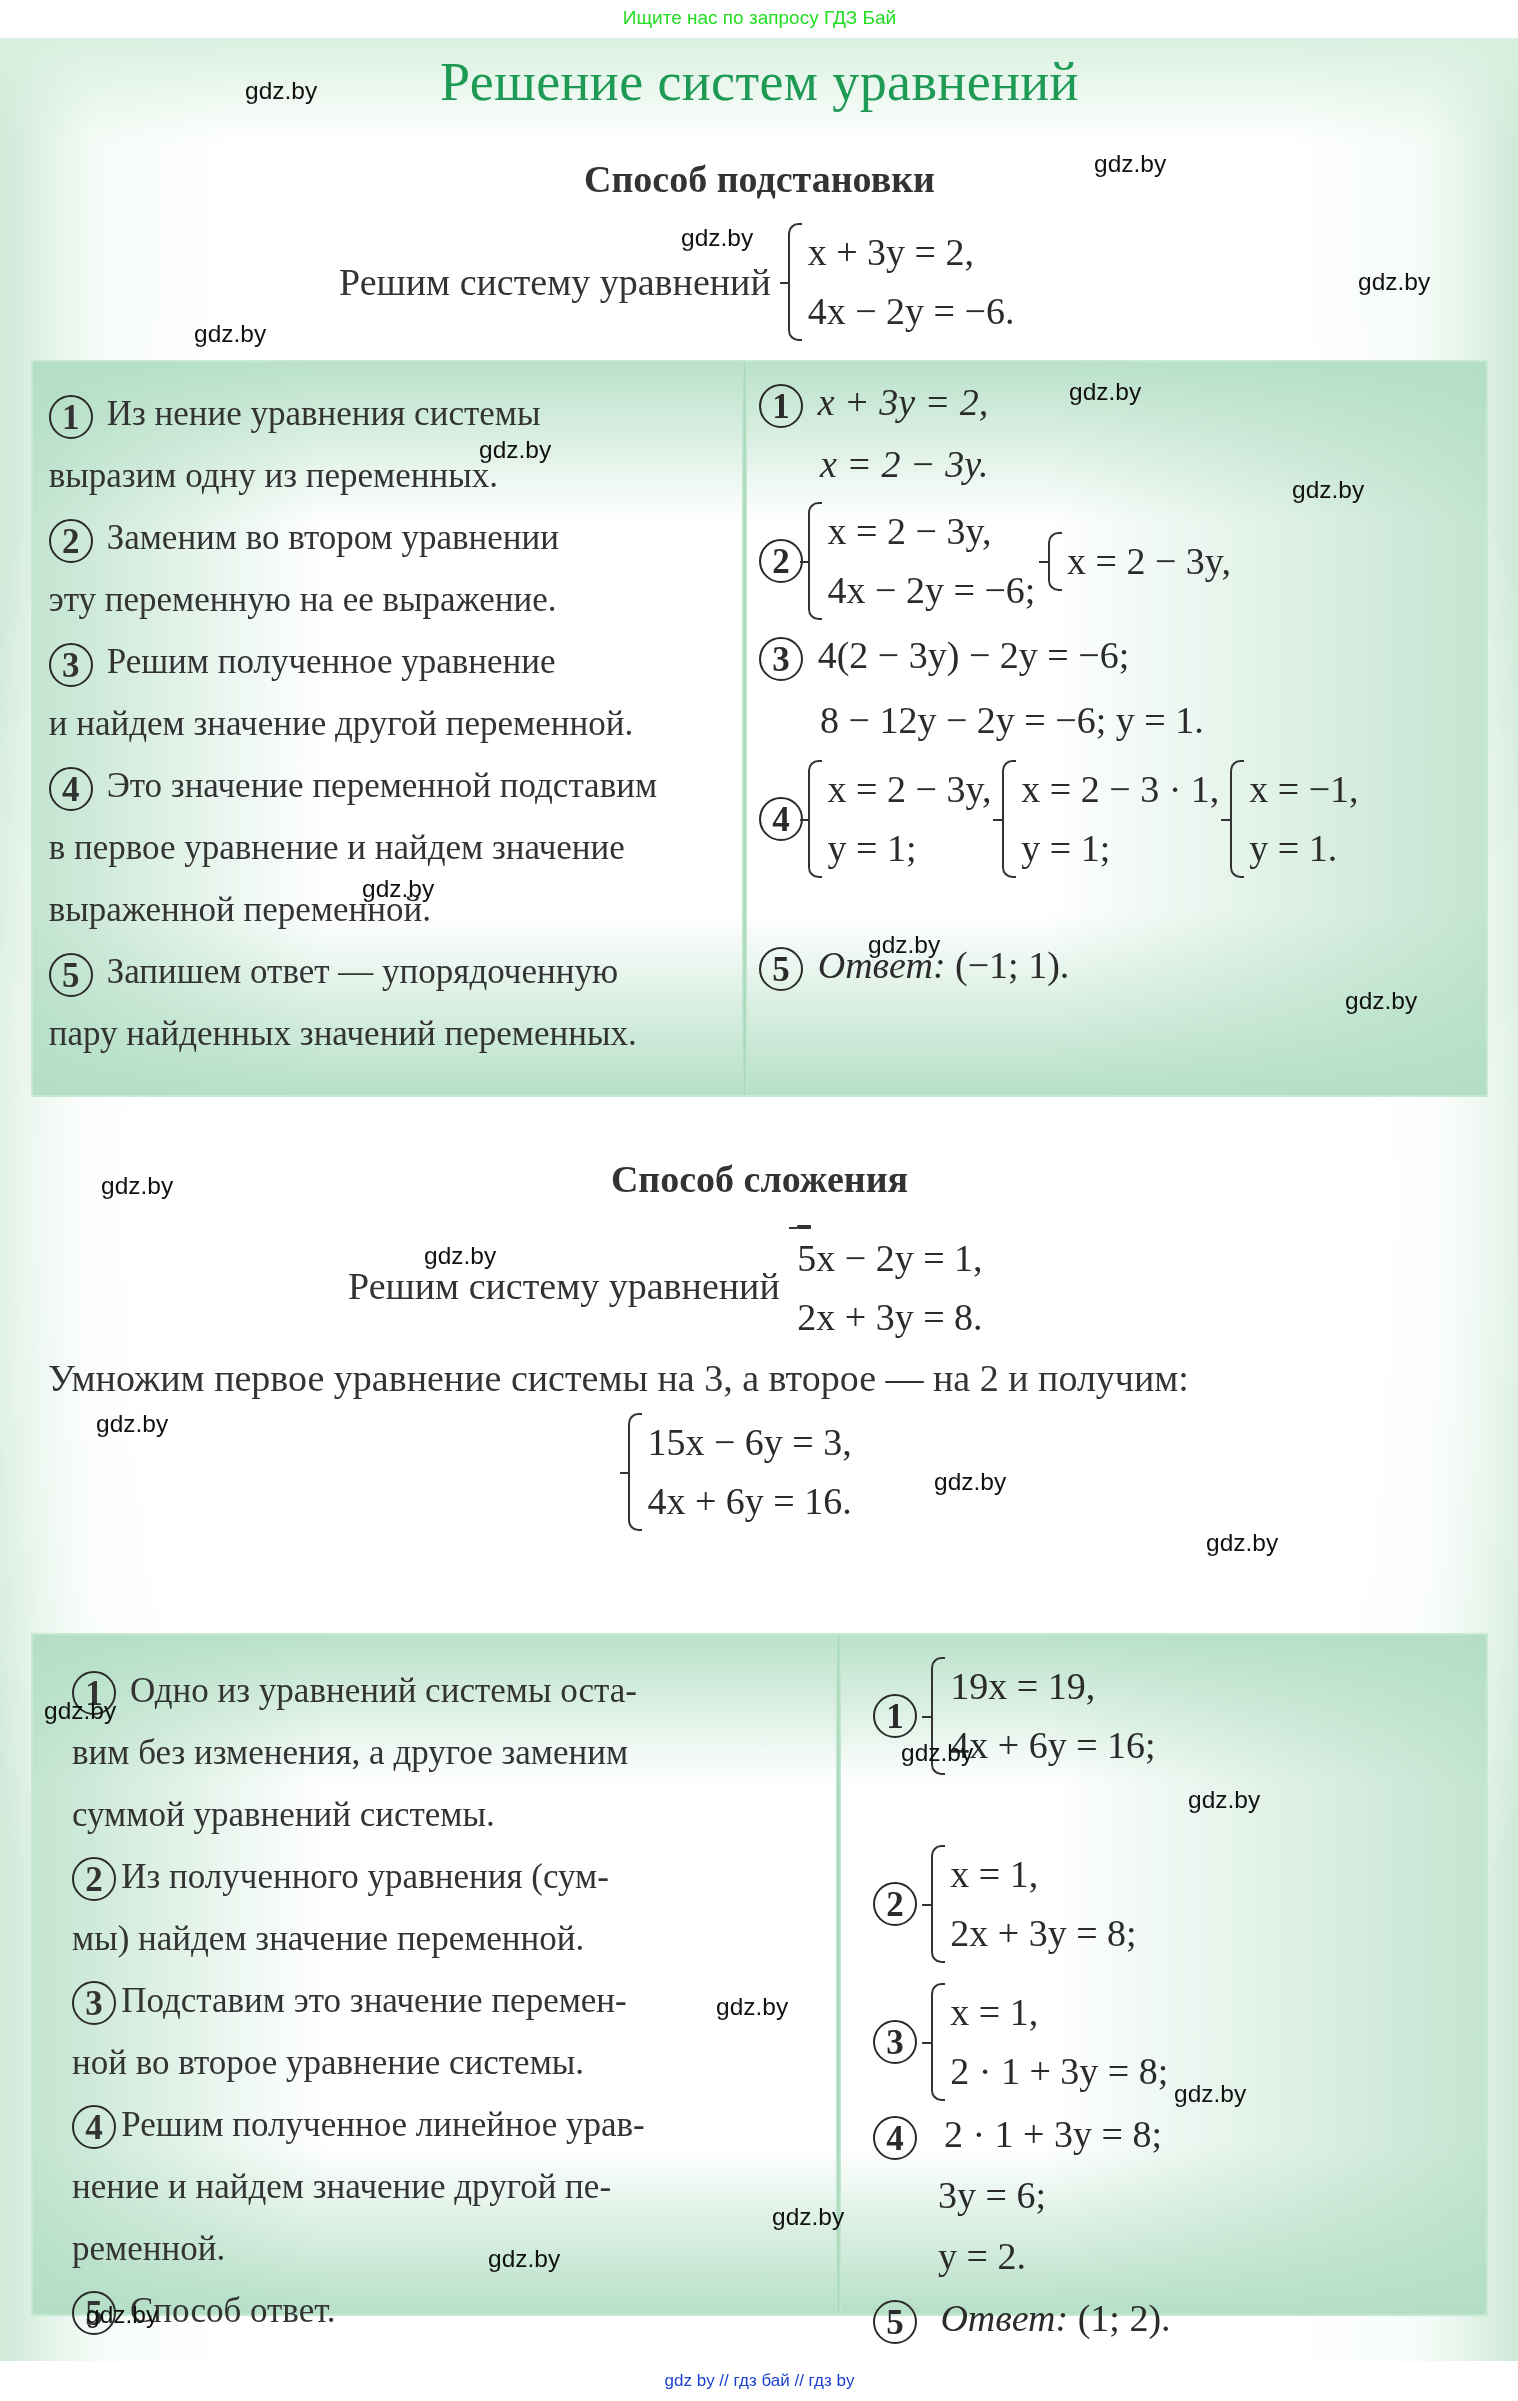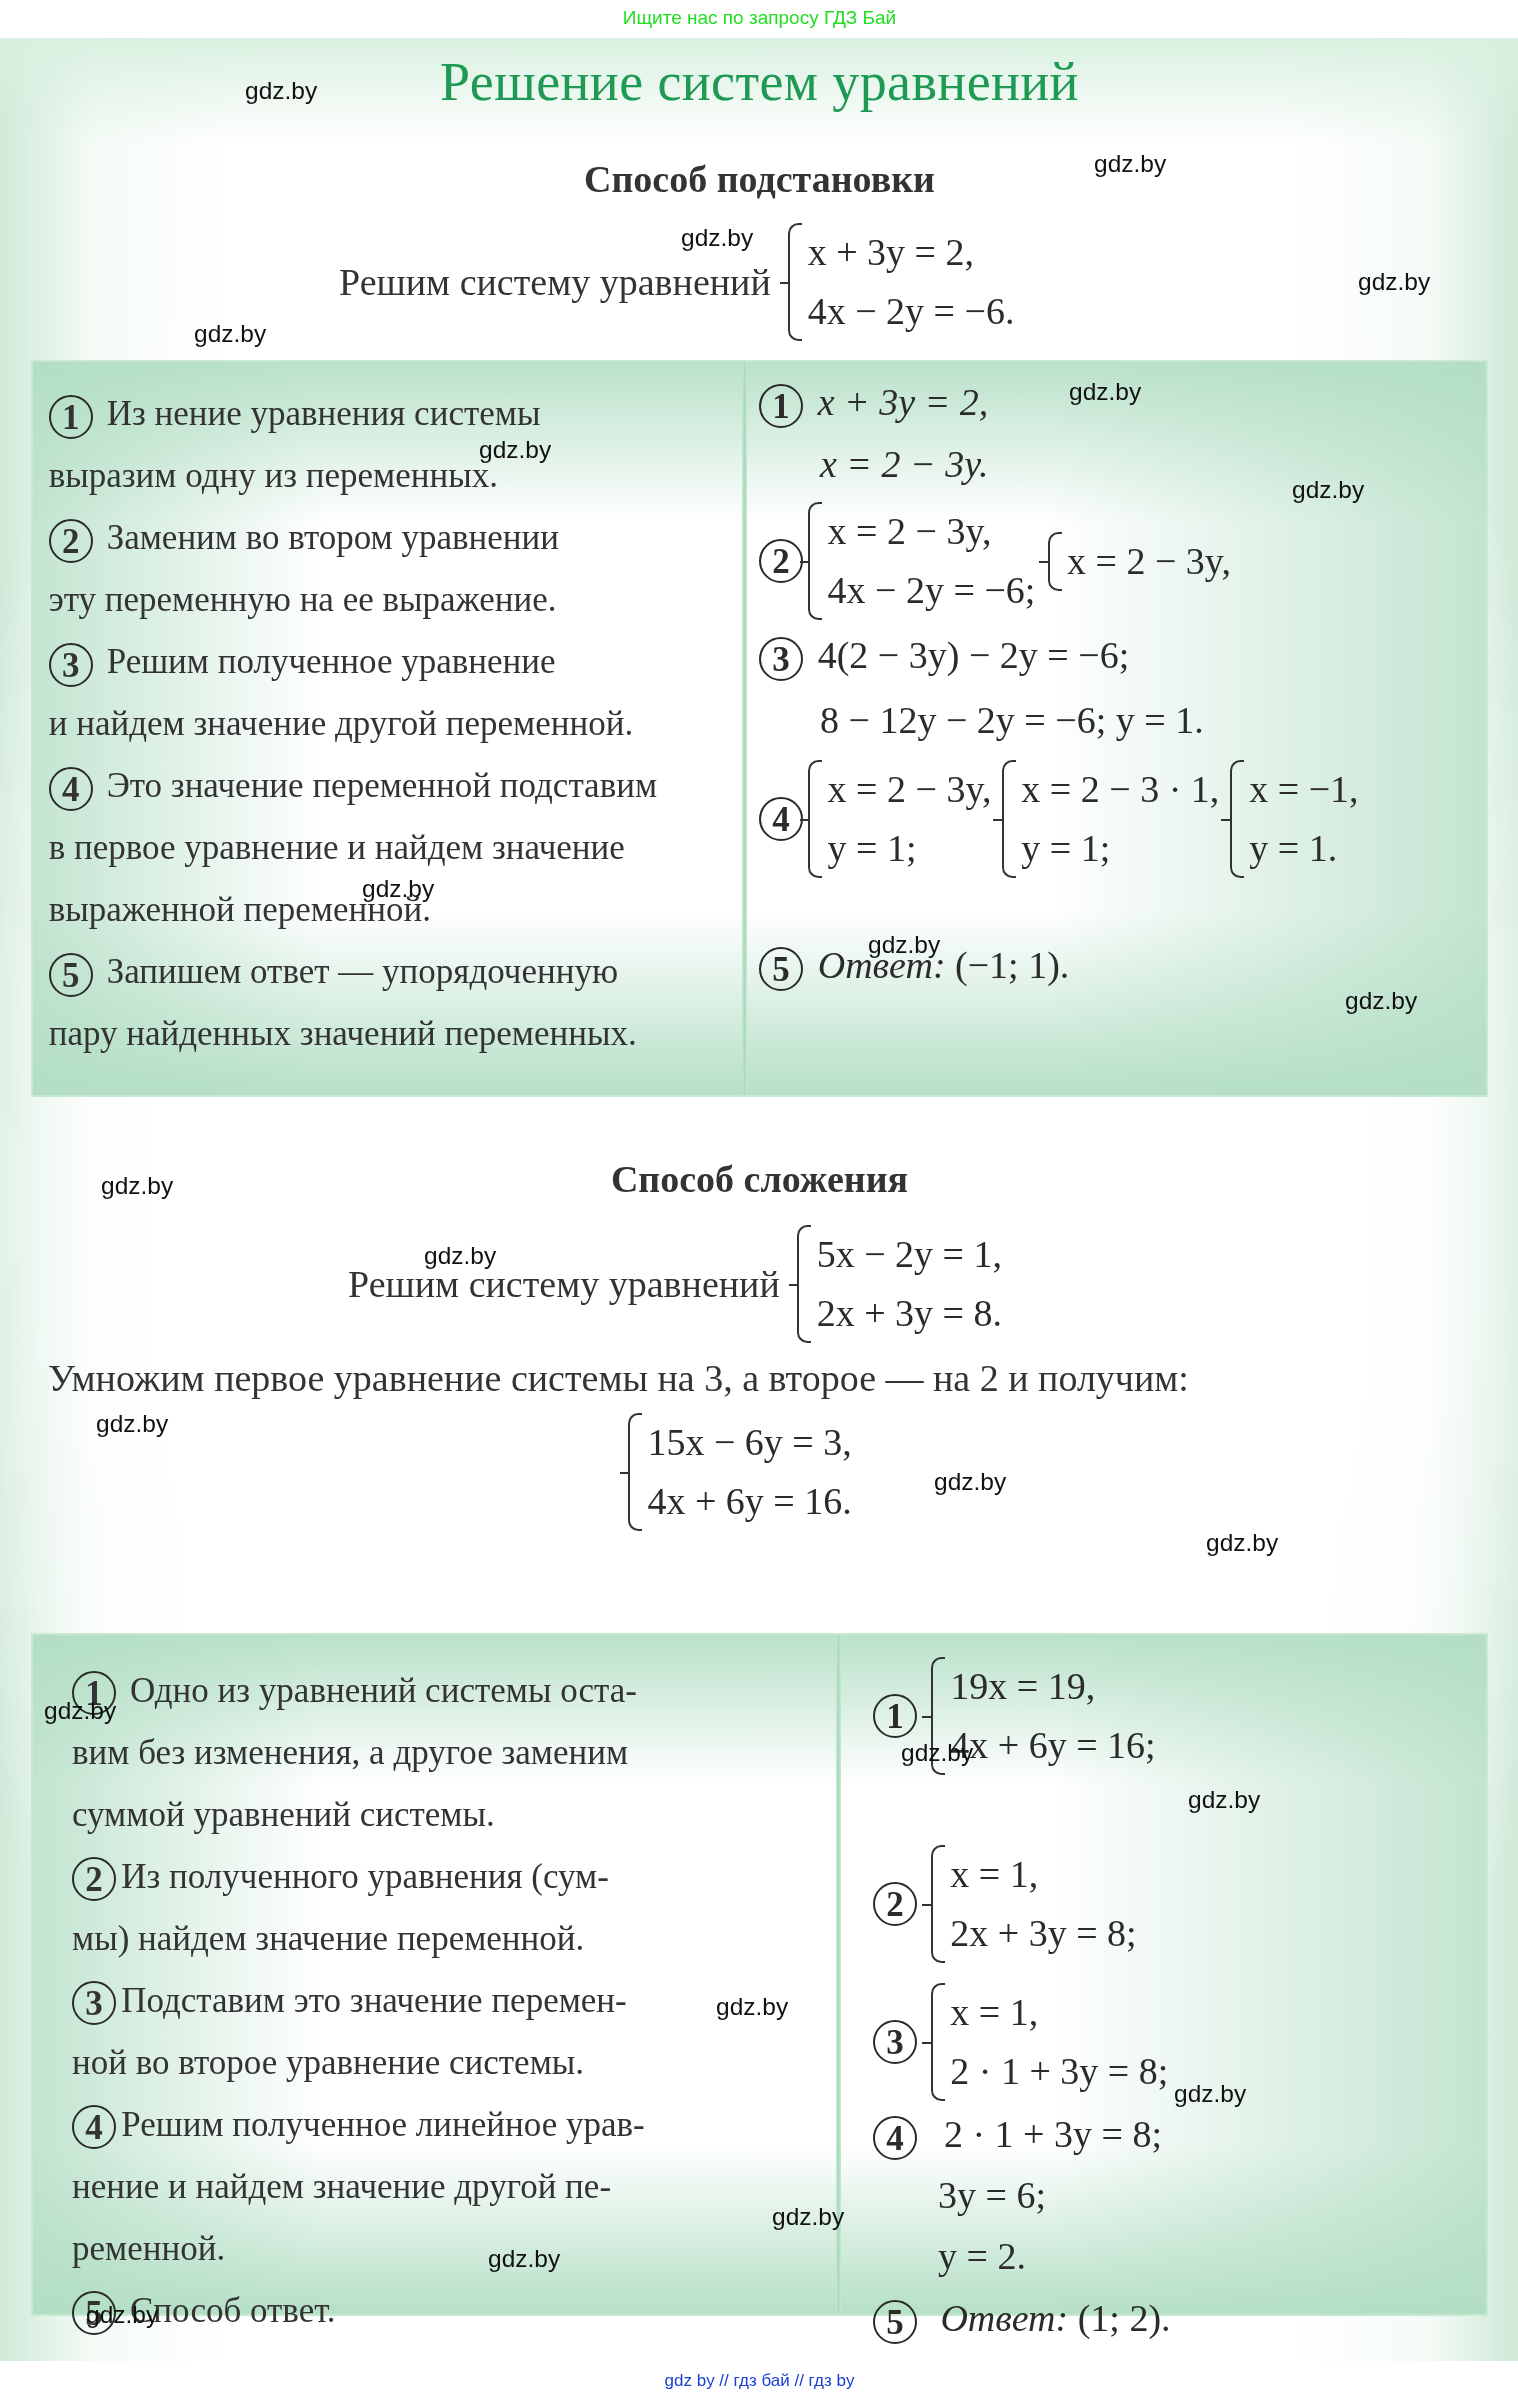--- a/index.html
+++ b/index.html
@@ -146,21 +146,21 @@
     <span class="num">5</span>
     <span class="answer-label">Ответ:</span>
     <span>(−1; 1).</span>
   </div>
 </div>
 
 <div class="abs subtitle" style="top:1157px;">Способ сложения</div>
 
 <div class="abs" style="left:348px; top:1225px; display:flex; align-items:center;">
   <span class="intro">Решим систему уравнений</span>
-  <span class="sys math" style="margin-left:17.5px;">
+  <span class="sys math" style="margin-left:17.5px;flex-direction:column;">
     <span class="brace"></span>
     <span class="sys-lines">
       <span>5x − 2y = 1,</span>
       <span>2x + 3y = 8.</span>
     </span>
   </span>
 </div>
 
 <div class="abs intro" style="left:48px; top:1356px; white-space:nowrap;">Умножим первое уравнение системы на 3, а второе — на 2 и получим:</div>
 

